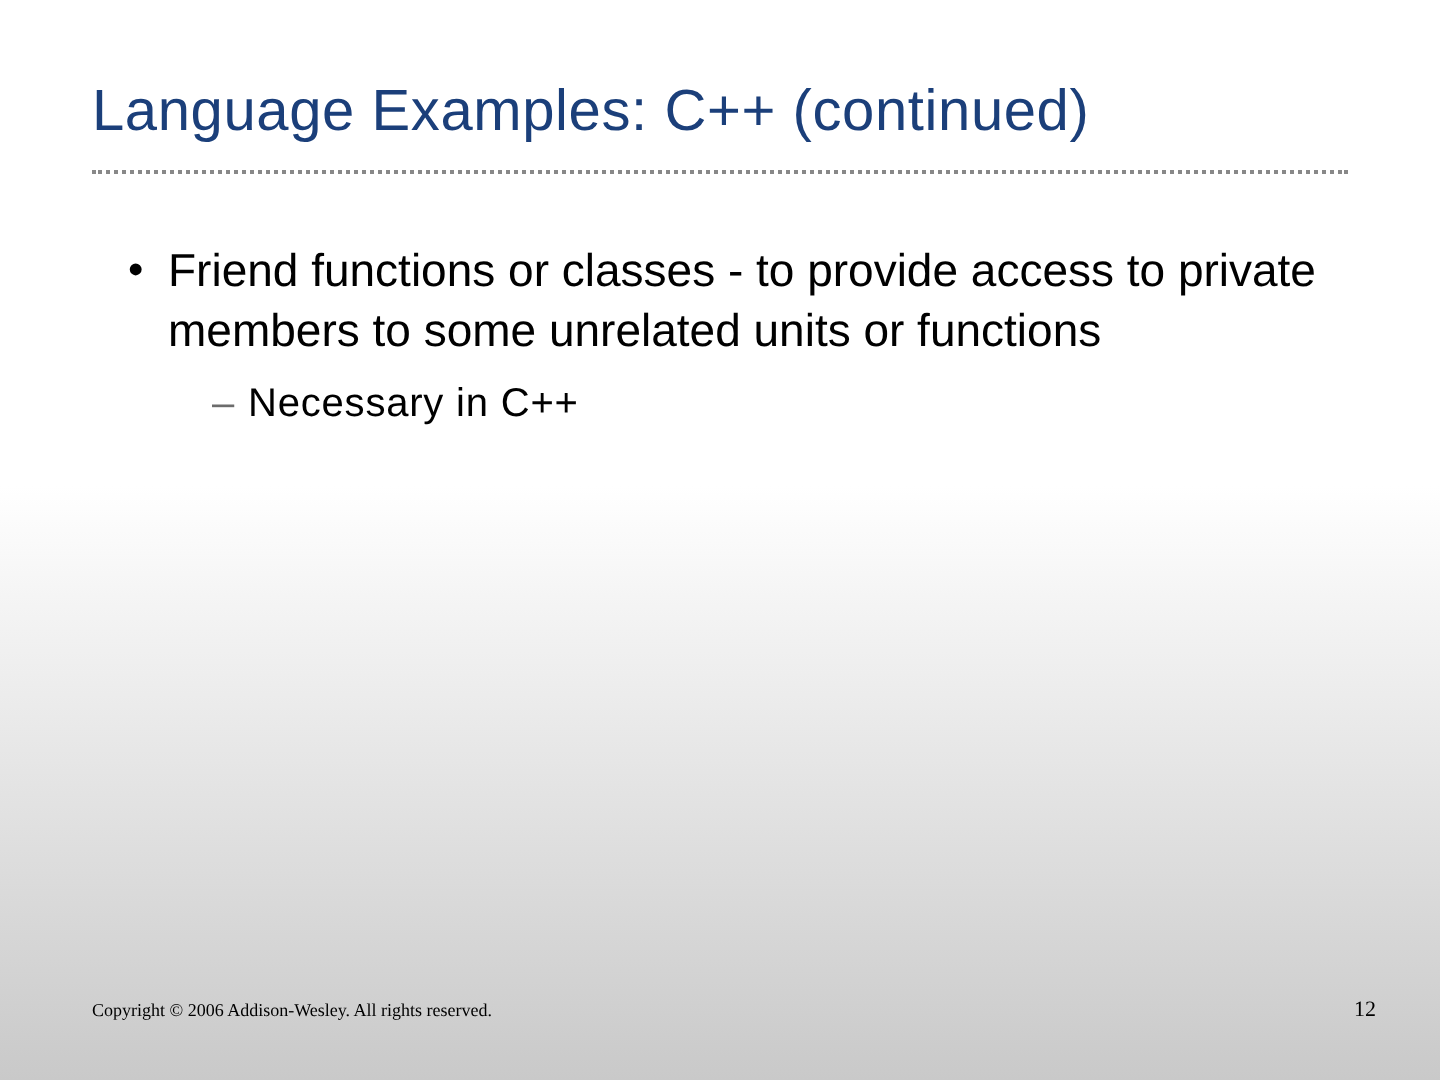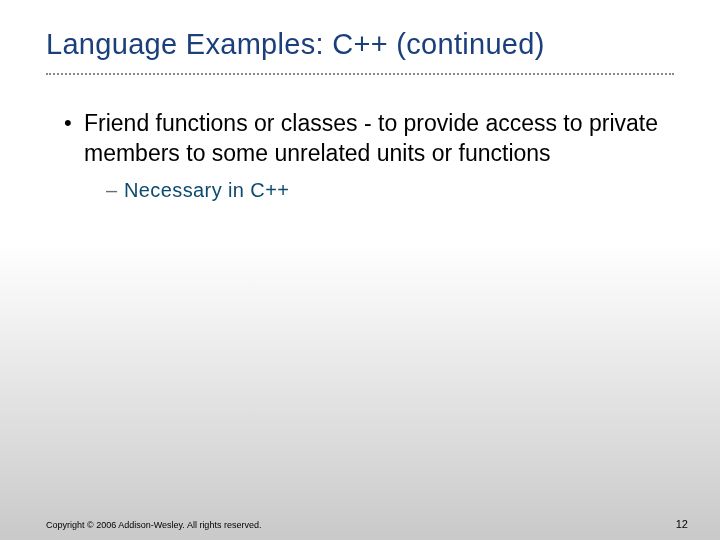--- a/index.html
+++ b/index.html
@@ -6,21 +6,21 @@
   html, body { width: 720px; height: 540px; overflow: hidden; }
   body {
     font-family: "Lucida Sans", "Lucida Sans Unicode", "Trebuchet MS", Verdana, sans-serif;
     background: linear-gradient(to bottom, #ffffff 0%, #ffffff 45%, #c9c9c9 100%);
     position: relative;
   }
   .slide {
     width: 720px;
     height: 540px;
     position: relative;
-    padding: 28px 46px 0 46px;
+    padding: 40px 46px 0 46px;
   }
   .title {
     color: #1b3f7a;
     font-size: 29px;
     font-weight: 400;
     letter-spacing: 0.3px;
     margin-bottom: 12px;
   }
   .dotrule {
     border: none;
@@ -49,42 +49,42 @@
     font-size: 22px;
     color: #000;
   }
   .sub {
     list-style: none;
     padding-left: 22px;
     margin-top: 8px;
   }
   .sub > li {
     position: relative;
-    color: #0c4a6e;
+    color: #000000;
     font-size: 20px;
     line-height: 1.3;
     padding-left: 18px;
     letter-spacing: 0.4px;
   }
   .sub > li::before {
     content: "–";
     position: absolute;
     left: 0;
     top: 0;
     color: #6c6c6c;
   }
   .footer {
     position: absolute;
     left: 46px;
     right: 32px;
-    bottom: 10px;
+    bottom: 29px;
     display: flex;
     justify-content: space-between;
     align-items: baseline;
-    font-family: Liberation Sans, sans-serif;
+    font-family: Liberation Serif, serif;
   }
   .copyright {
     font-size: 9px;
     color: #000;
   }
   .pagenum {
     font-size: 11px;
     color: #000;
   }
 </style>

